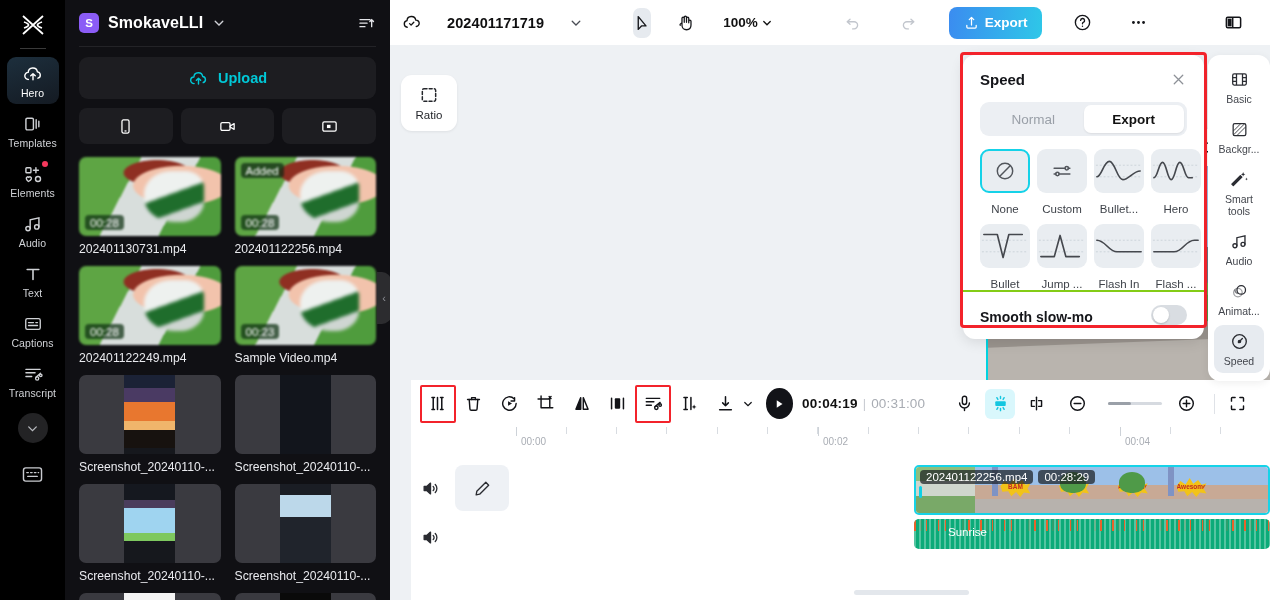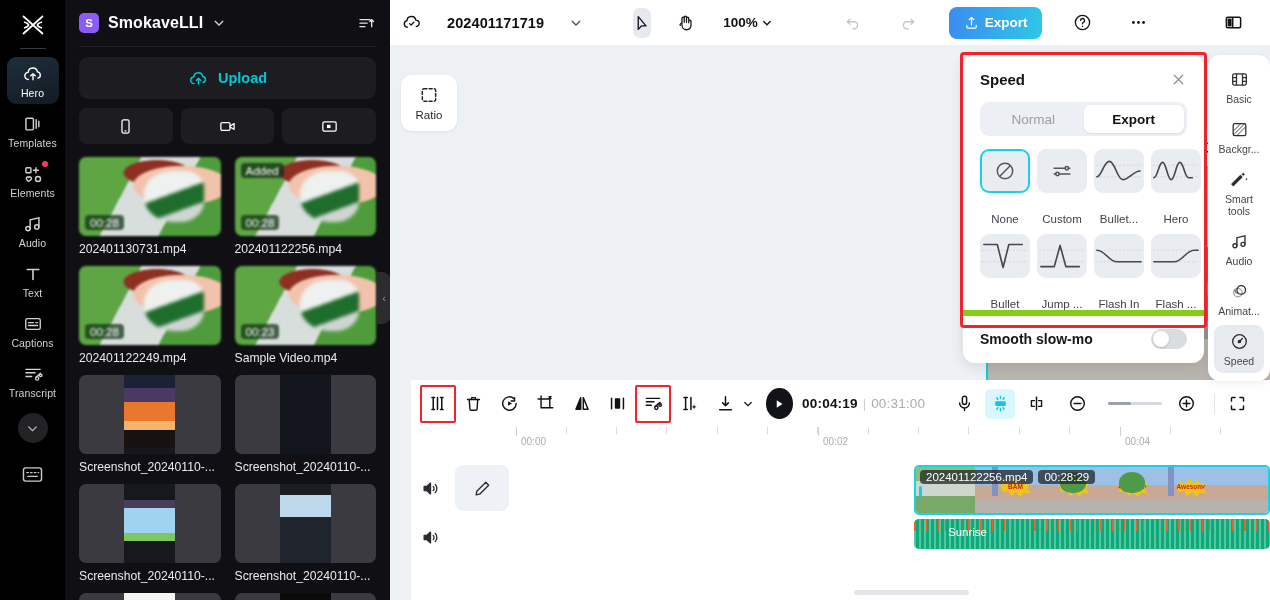--- a/index.html
+++ b/index.html
@@ -181,22 +181,22 @@
   }
   .seg-i { flex:1;display:flex;align-items:center;justify-content:center;border-radius:7px;font-size:13.5px;color:#9aa0a8;cursor:pointer; }
   .seg-i.on { background:#fff;color:#111;font-weight:bold;box-shadow:0 1px 2px rgba(0,0,0,.08); }
   .presets { display:grid; grid-template-columns:repeat(4,1fr); gap:9px 7px; margin-top:13px; }
   .pr { cursor:pointer; }
   .pr-box {
     height:44px;background:#e9edf1;border-radius:9px;position:relative;overflow:hidden;
     display:flex;align-items:center;justify-content:center;color:#52565c;
   }
   .pr.sel .pr-box { border:2px solid #15d2e8; background:#e9edf1; }
-  .pr-lab { text-align:center;font-size:11.5px;color:#3f434a;margin-top:20px;white-space:nowrap;overflow:hidden;text-overflow:ellipsis; }
-  .sp-foot { border-top:6px solid #84cc16; margin:0 -17px; padding:13px 17px 14px; display:flex; align-items:center; }
+  .pr-lab { text-align:center;font-size:11.5px;color:#3f434a;margin-top:10px;white-space:nowrap;overflow:hidden;text-overflow:ellipsis; }
+  .sp-foot { border-top:2px solid #84cc16; margin:0 -17px; padding:13px 17px 14px; display:flex; align-items:flex-end; }
   .sp-foot span { font-size:14px; font-weight:bold; color:#15161a; }
   .toggle { margin-left:auto;width:36px;height:20px;border-radius:10px;background:#d9dde2;position:relative;cursor:pointer; }
   .toggle::after{content:"";position:absolute;left:2px;top:2px;width:16px;height:16px;border-radius:50%;background:#fff;box-shadow:0 1px 2px rgba(0,0,0,.18);}
 
   
   .rrail {
     position:absolute;right:0;top:55px;width:62px;background:#fff;border-radius:12px;
     padding:8px 0 6px;z-index:22;box-shadow:0 2px 9px rgba(0,0,0,.07);
   }
   .rr-item {

